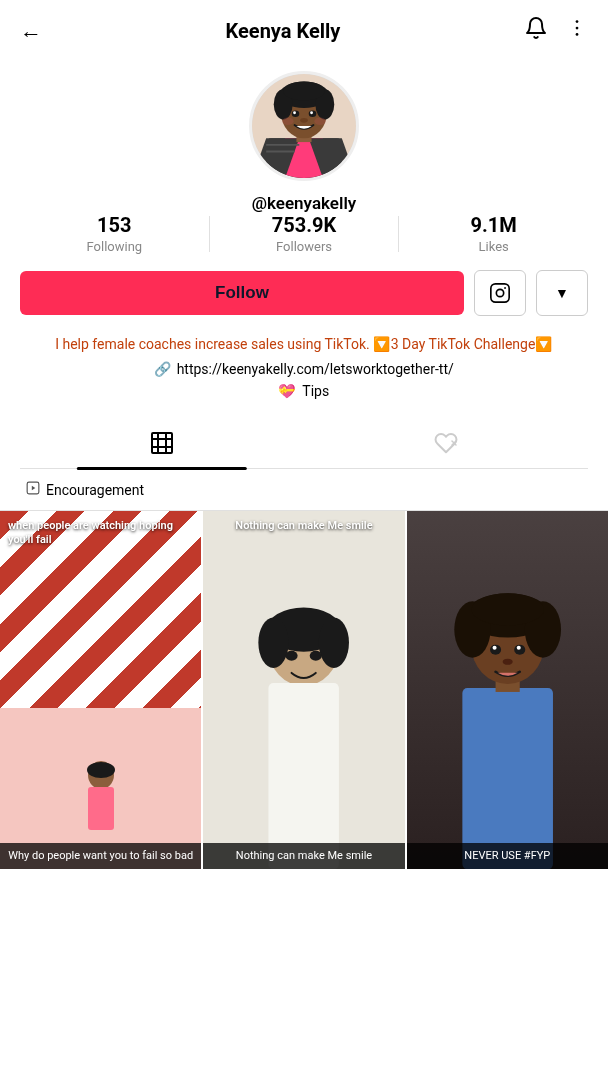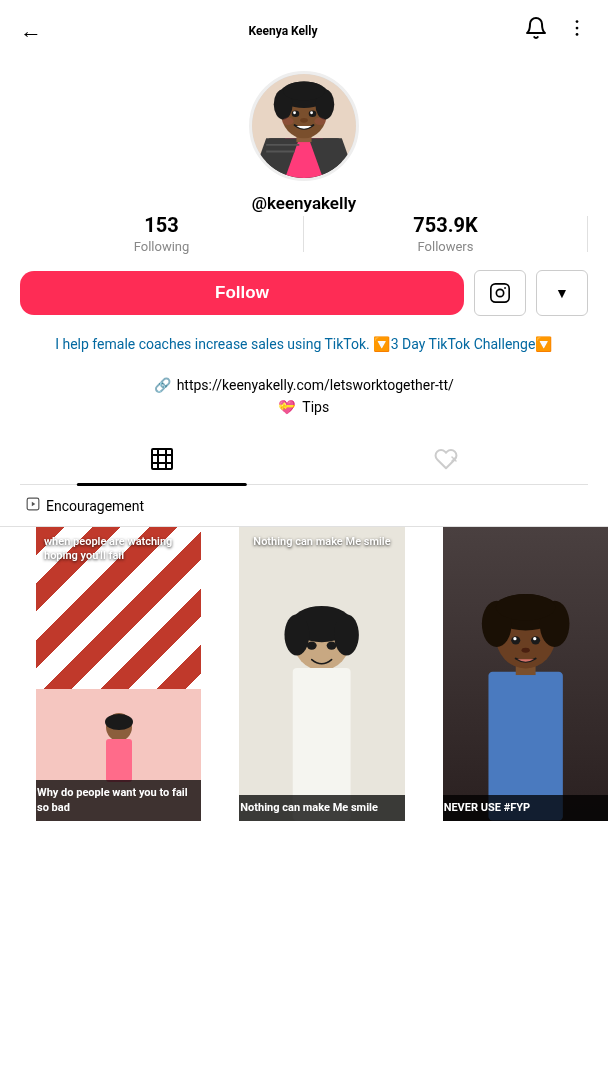--- a/index.html
+++ b/index.html
@@ -15,21 +15,21 @@
 
     
     .header {
       display: flex;
       align-items: center;
       justify-content: space-between;
       padding: 16px 20px;
       background: #fff;
     }
     .header-title {
-      font-size: 12px;
+      font-size: 20px;
       font-weight: 700;
       color: #000;
     }
     .header-icons {
       display: flex;
       gap: 18px;
       align-items: center;
     }
     .header-icon {
       font-size: 22px;
@@ -109,23 +109,23 @@
     .action-row {
       display: flex;
       gap: 10px;
       width: 100%;
       margin-bottom: 18px;
       align-items: center;
     }
     .follow-btn {
       flex: 1;
       background: #fe2c55;
-      color: #ffffff;
+      color: #0f172a;
       border: none;
-      border-radius: 14px;
+      border-radius: 6px;
       padding: 12px 0;
       font-size: 17px;
       font-weight: 600;
       cursor: pointer;
     }
     .icon-btn {
       width: 52px;
       height: 46px;
       border: 1.5px solid #ccc;
       border-radius: 6px;
@@ -139,23 +139,23 @@
     }
 
     
     .bio-section {
       width: 100%;
       text-align: center;
       margin-bottom: 8px;
     }
     .bio-text {
       font-size: 14px;
-      color: #0369a1;
+      color: #c2410c;
       line-height: 1.5;
-      margin-bottom: 22px;
+      margin-bottom: 6px;
     }
     .bio-link {
       font-size: 14px;
       color: #000;
       display: flex;
       align-items: center;
       justify-content: center;
       gap: 5px;
       margin-bottom: 6px;
     }
@@ -238,21 +238,20 @@
       grid-template-columns: repeat(3, 1fr);
       gap: 2px;
       width: 100%;
     }
     .video-cell {
       position: relative;
       background: #c2410c;
       aspect-ratio: 9/16;
       overflow: hidden;
       cursor: pointer;
-      margin-left: 36px;
     }
     .video-overlay-text {
       position: absolute;
       top: 0;
       left: 0;
       right: 0;
       padding: 8px;
       font-size: 11px;
       color: #fff;
       font-weight: 600;
@@ -260,23 +259,24 @@
       line-height: 1.3;
     }
     .video-bottom-label {
       position: absolute;
       bottom: 0;
       left: 0;
       right: 0;
       background: rgba(0,0,0,0.75);
       color: #fff;
       font-size: 11px;
-      font-weight: 700;
+      font-weight: 400;
       padding: 6px 1px;
       line-height: 1.3;
+      text-align: center;
     }
   </style>
 </head>
 <body>
 
 <div class="header">
   <span class="back-btn">←</span>
   <span class="header-title">Keenya Kelly</span>
   <div class="header-icons">
     <span class="header-icon">
@@ -344,20 +344,24 @@
     <div class="stat-item">
       <span class="stat-number">153</span>
       <span class="stat-label">Following</span>
     </div>
     <div class="stat-divider"></div>
     <div class="stat-item">
       <span class="stat-number">753.9K</span>
       <span class="stat-label">Followers</span>
     </div>
     <div class="stat-divider"></div>
+    <div class="stat-item">
+      <span class="stat-number">9.1M</span>
+      <span class="stat-label">Likes</span>
+    </div>
   </div>
 
   <div class="action-row">
     <button class="follow-btn">Follow</button>
     <div class="icon-btn">
       <svg width="22" height="22" viewBox="0 0 24 24" fill="none" stroke="#000" stroke-width="1.8" stroke-linecap="round" stroke-linejoin="round">
         <rect x="2" y="2" width="20" height="20" rx="5" ry="5"></rect>
         <circle cx="12" cy="12" r="4"></circle>
         <circle cx="17.5" cy="6.5" r="1" fill="#000" stroke="none"></circle>
       </svg>

